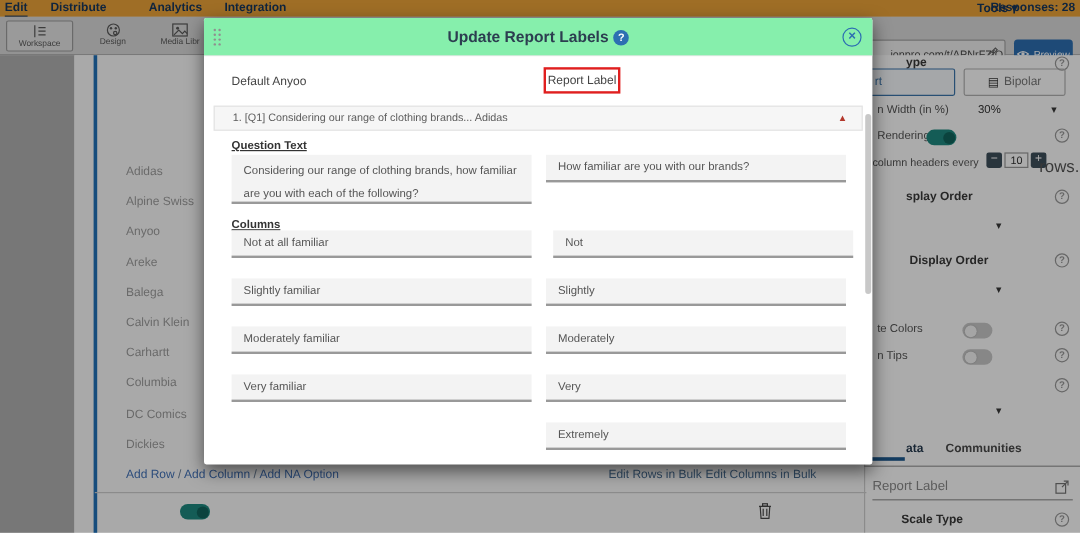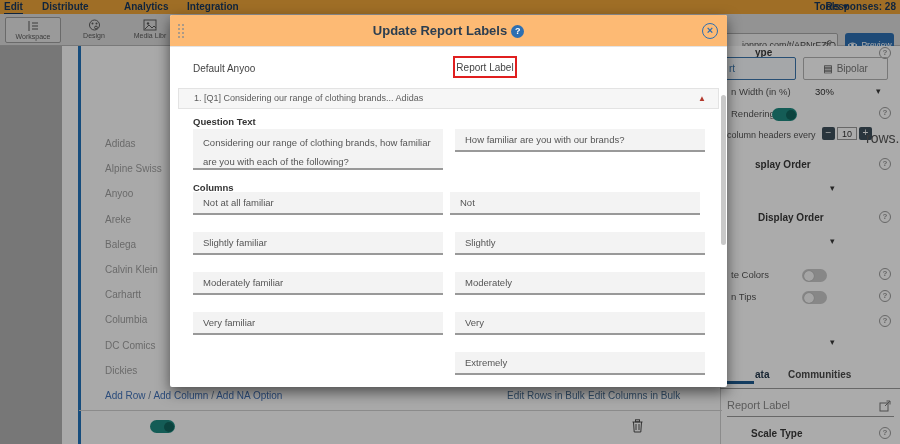--- a/index.html
+++ b/index.html
@@ -63,34 +63,34 @@
   .stepval { width:20px; height:13px; background:#fff; border:1px solid #9a9a9a; font-size:9px; color:#333; text-align:center; line-height:12px; }
   .rtabs-underline { left:722px; top:381px; width:32px; height:3px; background:#1d5a8f; }
   .rtabs-border { left:720px; top:388px; width:180px; height:1px; background:#9c9c9c; }
   .rinput-underline { left:727px; top:416px; width:167px; height:1px; background:#9a9a9a; }
 
   
   .overlay { top:0; left:0; width:900px; height:444px; background:rgba(0,0,0,0.33); z-index:5; }
 
   
   .modal { top:15px; left:170px; width:557px; height:372px; background:#fff; border-radius:2px; box-shadow:0 5px 14px rgba(0,0,0,0.55); z-index:10; }
-  .mheader { position:absolute; top:0; left:0; width:100%; height:32px; background:#fdba74; border-bottom:1px solid #e4e4e4; border-radius:2px 2px 0 0; }
+  .mheader { position:absolute; top:0; left:0; width:100%; height:32px; background:#86efac; border-bottom:1px solid #e4e4e4; border-radius:2px 2px 0 0; }
   .dots { position:absolute; left:8px; top:9px; width:8px; height:15px; }
   .dots i { position:absolute; width:2px; height:2px; border-radius:50%; background:#8f8f8f;
             box-shadow:4px 0 0 #8f8f8f, 0 4px 0 #8f8f8f, 4px 4px 0 #8f8f8f, 0 8px 0 #8f8f8f, 4px 8px 0 #8f8f8f, 0 12px 0 #8f8f8f, 4px 12px 0 #8f8f8f; }
   .mtitle { position:absolute; top:8px; left:0; width:100%; text-align:center; font-size:13px; font-weight:bold; color:#2c3e50; }
   .qbadge { display:inline-block; width:13px; height:13px; background:#2d6fb2; border-radius:50%; color:#fff; font-size:9px; line-height:13px; text-align:center; vertical-align:1px; margin-left:4px; }
   .mclose { position:absolute; right:9px; top:8px; width:16px; height:16px; border:1.5px solid #2d6fb2; border-radius:50%; color:#2d6fb2; font-size:11px; line-height:13px; text-align:center; font-weight:bold; }
 
   .mcolhead { position:absolute; font-size:10px; color:#444; }
   .redbox { position:absolute; left:283px; top:41px; width:64px; height:22px; border:2px solid #e01f1f; display:flex; align-items:center; justify-content:center; font-size:10px; color:#444; }
   .sectionbar { position:absolute; left:8px; top:73px; width:541px; height:21px; background:#f6f6f6; border:1px solid #e3e3e3; }
   .sectionbar .stext { position:absolute; left:15px; top:4px; font-size:9px; color:#5c5c5c; }
   .sectionbar .sarrow { position:absolute; right:12px; top:5px; font-size:8px; color:#b3382c; }
-  .flabel { position:absolute; font-size:9.5px; font-weight:bold; color:#333; }
+  .flabel { position:absolute; font-size:9.5px; font-weight:bold; color:#333;text-decoration:underline; }
   .field { position:absolute; width:250px; background:#f3f3f3; border-bottom:2px solid #999; font-size:9.5px; color:#555; padding:5px 10px; }
   .field.tall { line-height:19px; padding-top:4px; }
   .mscroll { position:absolute; left:551px; top:80px; width:5px; height:150px; background:#c8c8c8; border-radius:3px; }
 
   svg { display:block; }
 </style>
 </head>
 <body>
 
 <div id="stage">
@@ -295,21 +295,21 @@
       <span class="sarrow">▲</span>
     </div>
 
     <span class="flabel" style="left:23px; top:101px">Question Text</span>
     <div class="field tall" style="left:23px; top:114px; height:41px">Considering our range of clothing brands, how familiar are you with each of the following?</div>
     <div class="field" style="left:285px; top:114px; height:23px">How familiar are you with our brands?</div>
 
     <span class="flabel" style="left:23px; top:167px">Columns</span>
 
     <div class="field" style="left:23px;  top:177px; height:23px">Not at all familiar</div>
-    <div class="field" style="left:280px; top:177px; height:23px">Not</div>
+    <div class="field" style="left:291px; top:177px; height:23px">Not</div>
 
     <div class="field" style="left:23px;  top:217px; height:23px">Slightly familiar</div>
     <div class="field" style="left:285px; top:217px; height:23px">Slightly</div>
 
     <div class="field" style="left:23px;  top:257px; height:23px">Moderately familiar</div>
     <div class="field" style="left:285px; top:257px; height:23px">Moderately</div>
 
     <div class="field" style="left:23px;  top:297px; height:23px">Very familiar</div>
     <div class="field" style="left:285px; top:297px; height:23px">Very</div>
 

